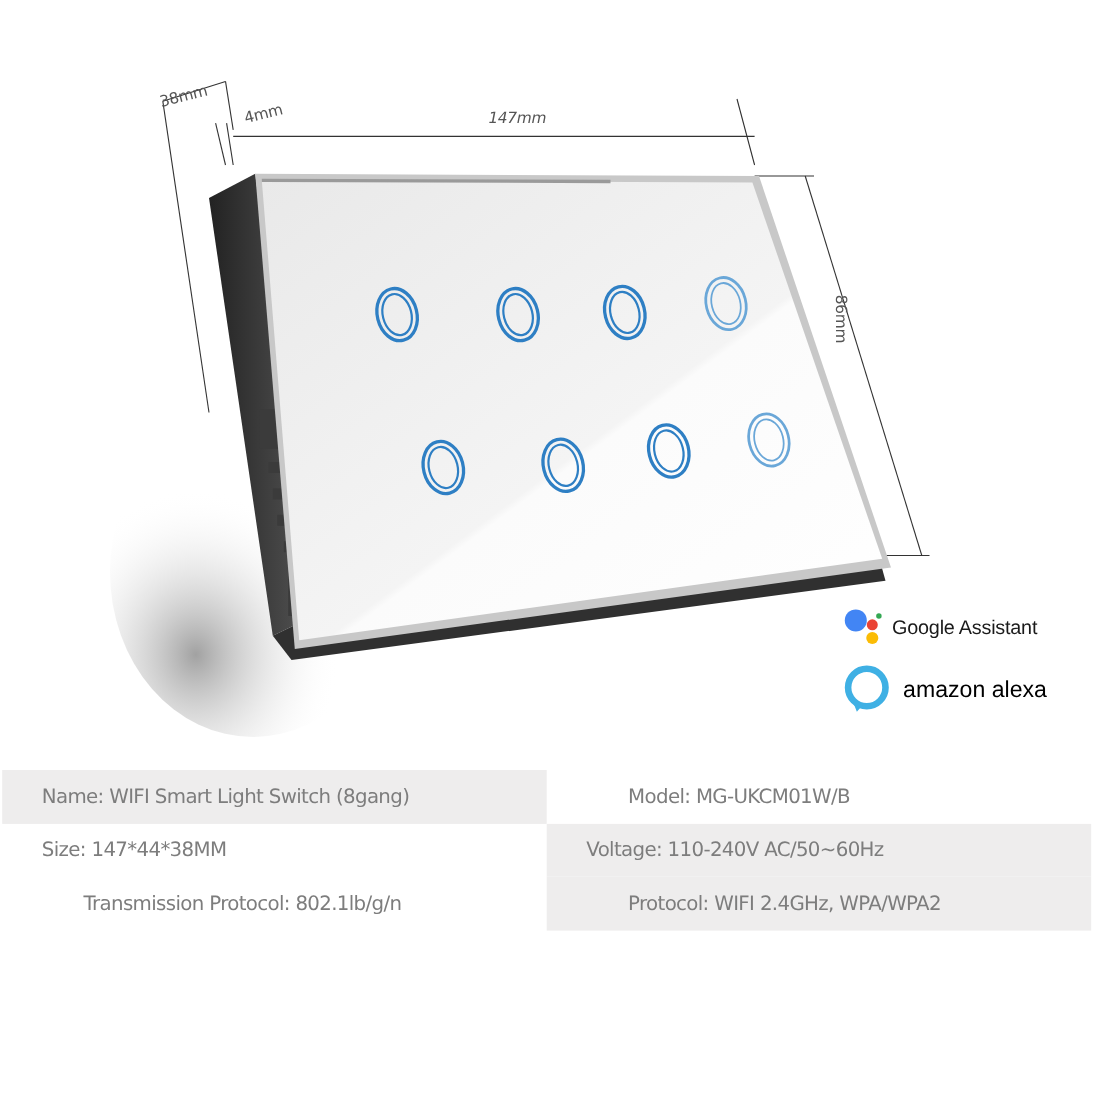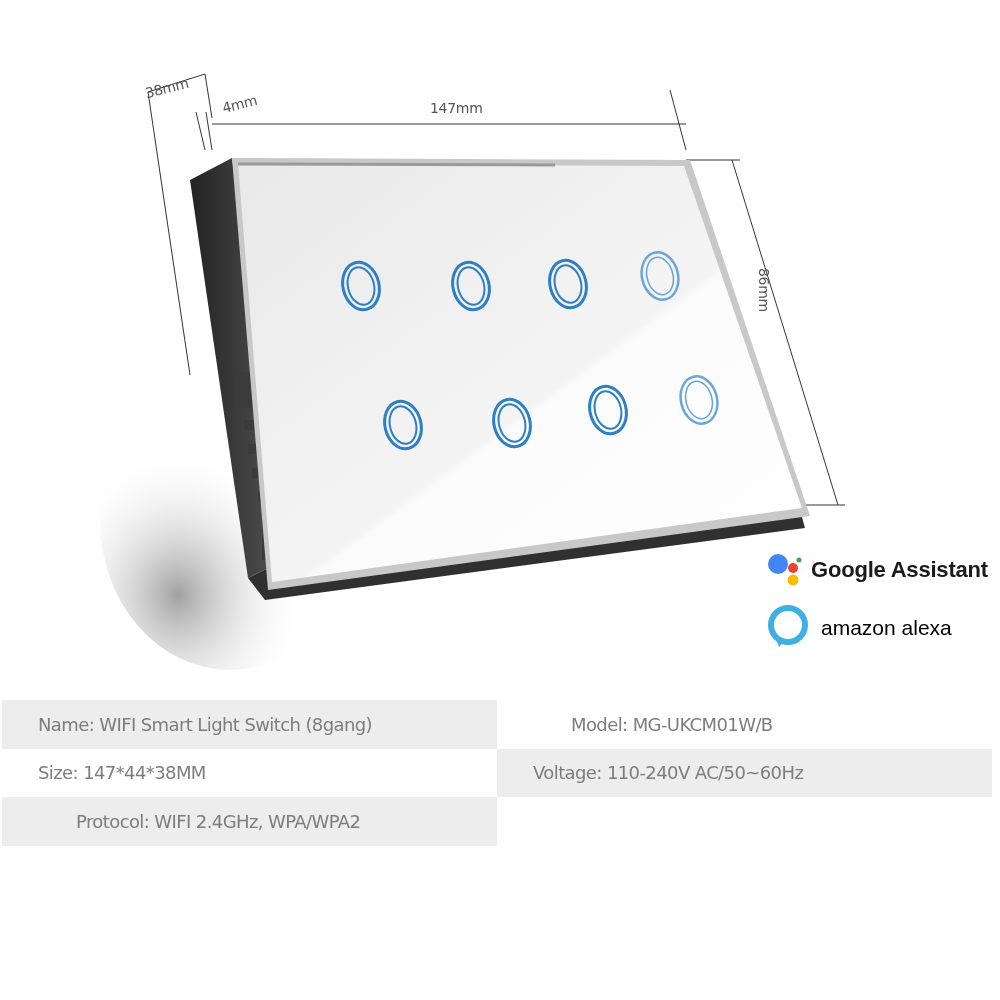--- a/index.html
+++ b/index.html
@@ -8,27 +8,27 @@
 
   .stage { position: absolute; left: 0; top: 0; width: 1000px; height: 680px; }
   .stage svg { position: absolute; left: 0; top: 0; }
 
   .dim-label {
     position: absolute; font-size: 14px; color: #555; font-family: "DejaVu Sans", sans-serif;
     white-space: nowrap; letter-spacing: -0.3px;
   }
   .dim-38 { left: 145px; top: 80px; transform: rotate(-14deg); }
   .dim-4  { left: 222px; top: 96px; transform: rotate(-14deg); }
-  .dim-147{ left: 430px; top: 100px; }
+  .dim-147{ left: 444px; top: 100px; font-style: italic; }
   .dim-86 { left: 772px; top: 268px; transform: rotate(90deg); transform-origin: left top; }
 
   .assistants { position: absolute; left: 765px; top: 548px; width: 235px; }
   .assistant-row { display: flex; align-items: center; height: 44px; margin-bottom: 14px; }
   .assistant-label { font-size: 19px; color: #1a1a1a; white-space: nowrap; }
-  .ga-label { font-weight: bold; font-size: 22px; margin-left: 6px; letter-spacing: -0.2px; }
+  .ga-label { font-weight: normal; font-size: 18px; margin-left: 6px; letter-spacing: -0.2px; }
   .alexa-label { font-size: 21px; margin-left: 10px; color: #000000; }
 
   .spec-table {
     position: absolute; left: 2px; top: 700px; width: 990px;
     display: grid; grid-template-columns: 495px 495px; grid-auto-rows: 48.5px;
   }
   .spec-cell {
     display: flex; align-items: center; padding-left: 36px;
     font-size: 18px; color: #7d7d7d; font-family: "DejaVu Sans", sans-serif;
     letter-spacing: -0.6px; white-space: nowrap; text-align: center;
@@ -143,14 +143,15 @@
     </span>
     <span class="assistant-label alexa-label">amazon alexa</span>
   </div>
 </div>
 
 <div class="spec-table">
   <div class="spec-cell shaded">Name: WIFI Smart Light Switch (8gang)</div>
   <div class="spec-cell right">Model: MG-UKCM01W/B</div>
   <div class="spec-cell">Size: 147*44*38MM</div>
   <div class="spec-cell shaded">Voltage: 110-240V AC/50~60Hz</div>
+  <div class="spec-cell right">Transmission Protocol: 802.1lb/g/n</div>
   <div class="spec-cell right shaded">Protocol: WIFI 2.4GHz, WPA/WPA2</div>
 </div>
 
 </body></html>

